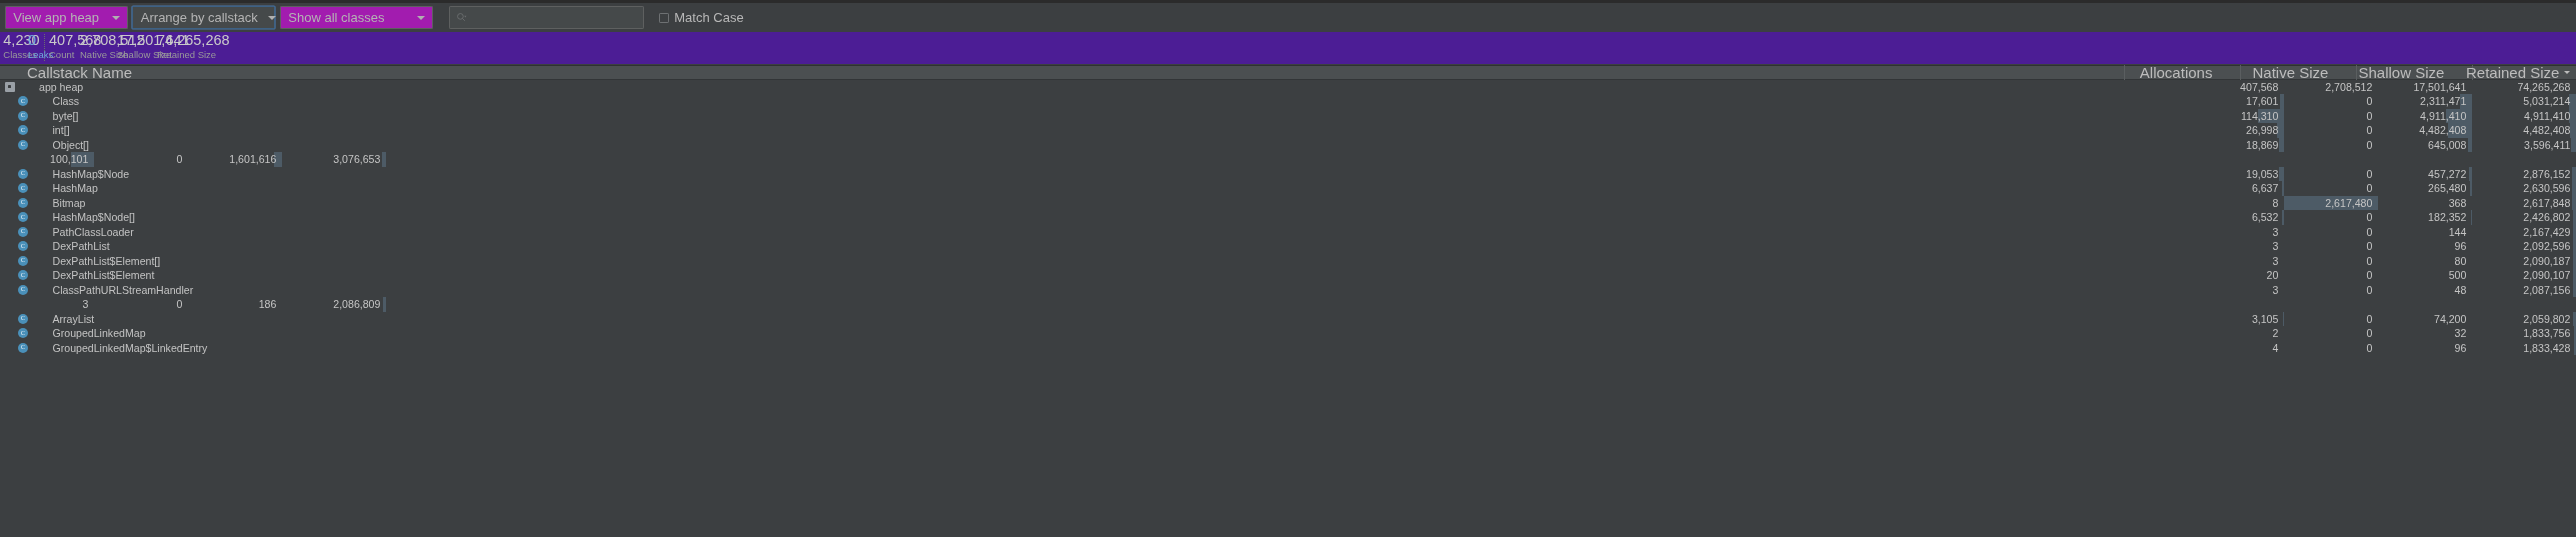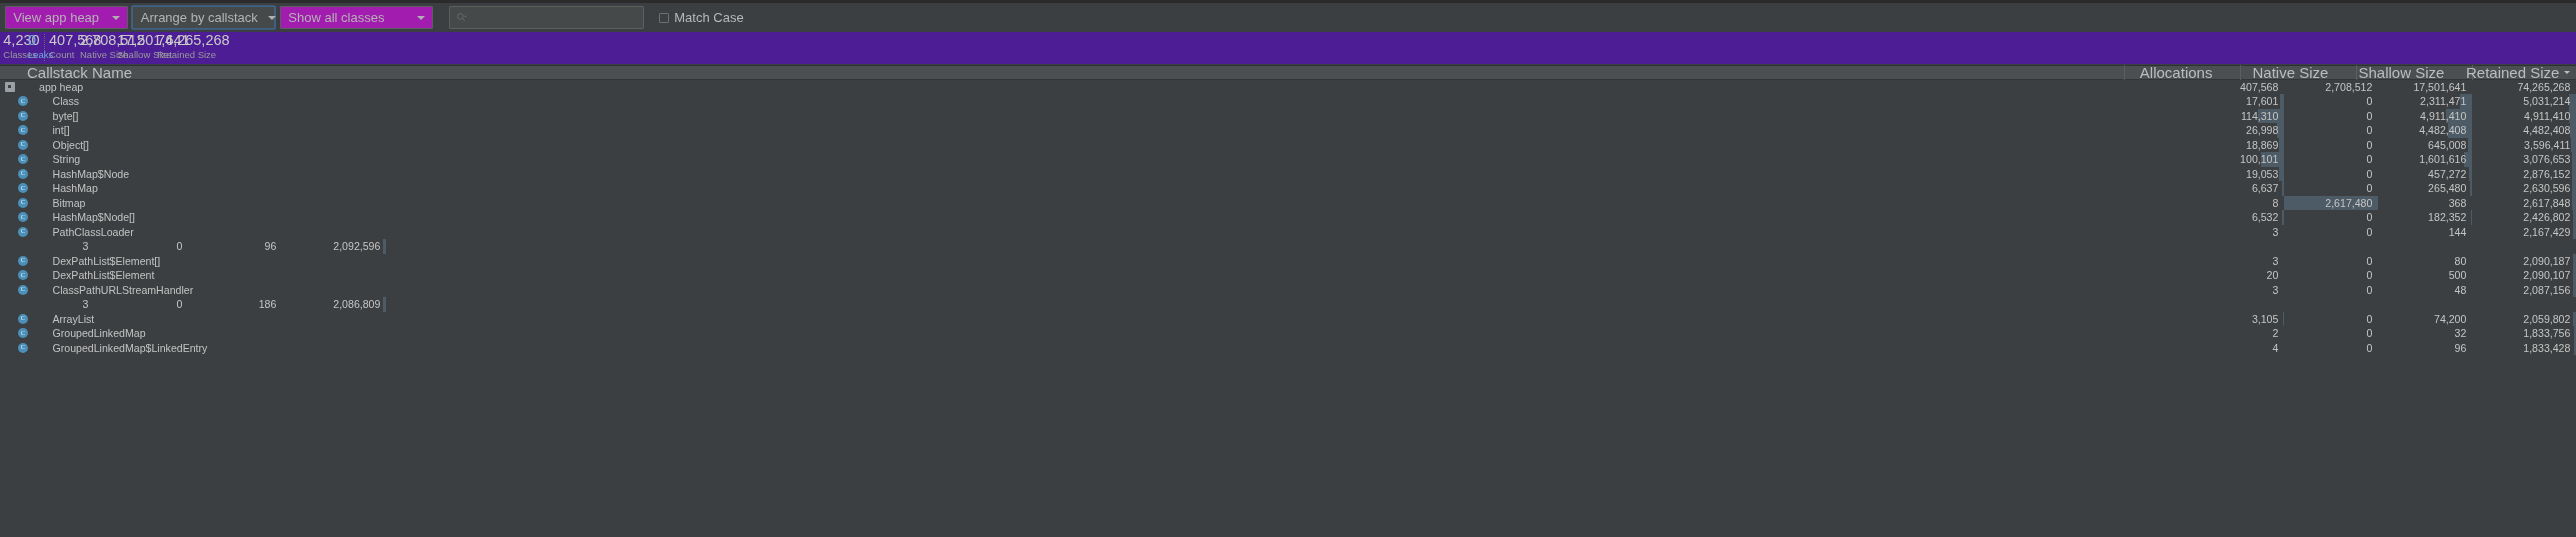--- a/index.html
+++ b/index.html
@@ -399,24 +399,20 @@
         <div class="cell-num w-shallow">
           <span class="bar" style="width: 4%;"></span>
           <span class="txt">645,008</span>
         </div>
         <div class="cell-num w-retained">
           <span class="bar" style="width: 5%;"></span>
           <span class="txt">3,596,411</span>
         </div>
       </div>
       <div class="row">
-        <div class="cell-name indent-2">
-          <span class="class-icon">C</span>
-          <span>String</span>
-        </div>
         <div class="cell-num w-alloc">
           <span class="bar" style="width: 25%;"></span>
           <span class="txt">100,101</span>
         </div>
         <div class="cell-num w-native">
           <span class="txt">0</span>
         </div>
         <div class="cell-num w-shallow">
           <span class="bar" style="width: 9%;"></span>
           <span class="txt">1,601,616</span>
@@ -522,20 +518,24 @@
         </div>
         <div class="cell-num w-shallow">
           <span class="txt">144</span>
         </div>
         <div class="cell-num w-retained">
           <span class="bar" style="width: 3%;"></span>
           <span class="txt">2,167,429</span>
         </div>
       </div>
       <div class="row">
+        <div class="cell-name indent-2">
+          <span class="class-icon">C</span>
+          <span>DexPathList</span>
+        </div>
         <div class="cell-num w-alloc">
           <span class="txt">3</span>
         </div>
         <div class="cell-num w-native">
           <span class="txt">0</span>
         </div>
         <div class="cell-num w-shallow">
           <span class="txt">96</span>
         </div>
         <div class="cell-num w-retained">

